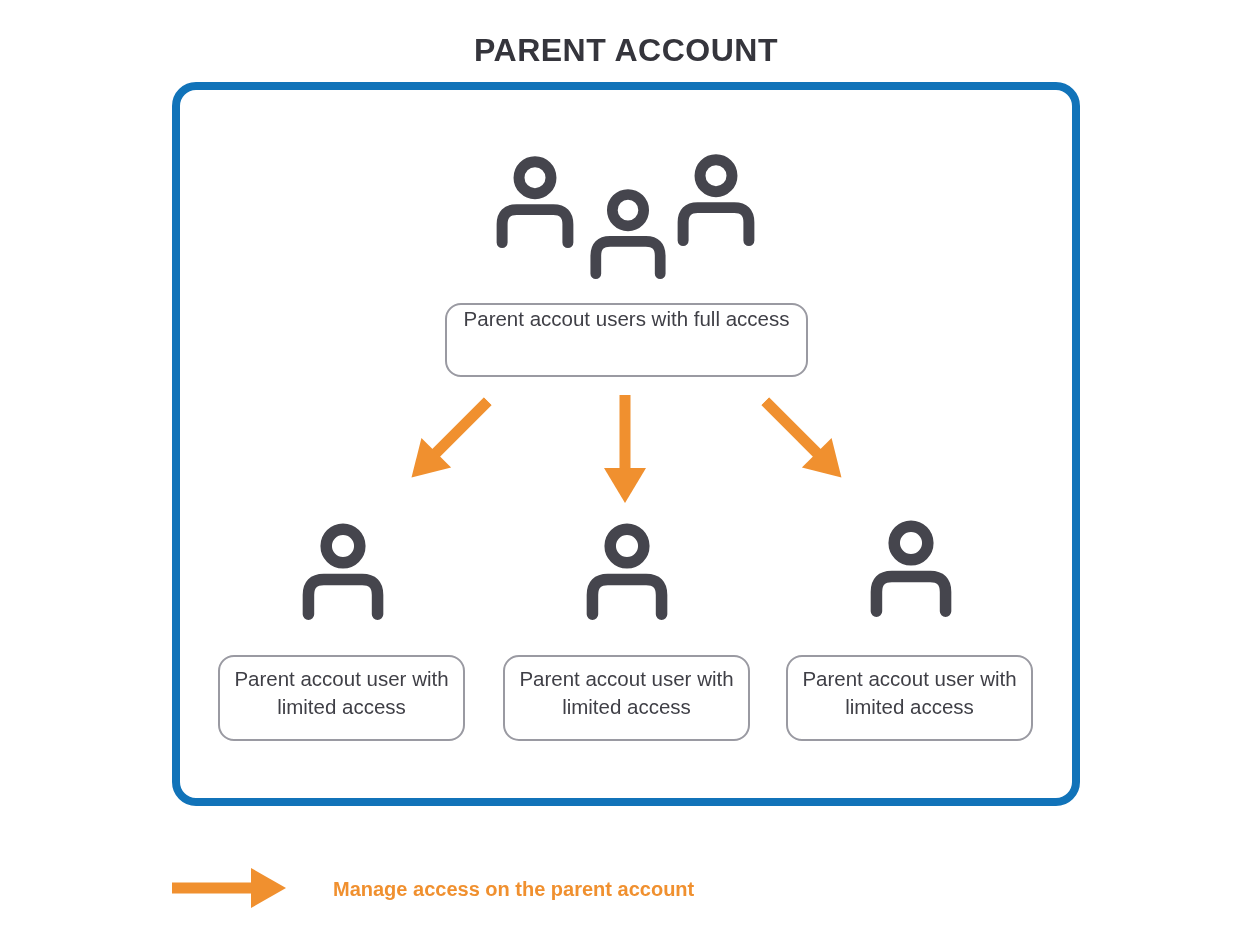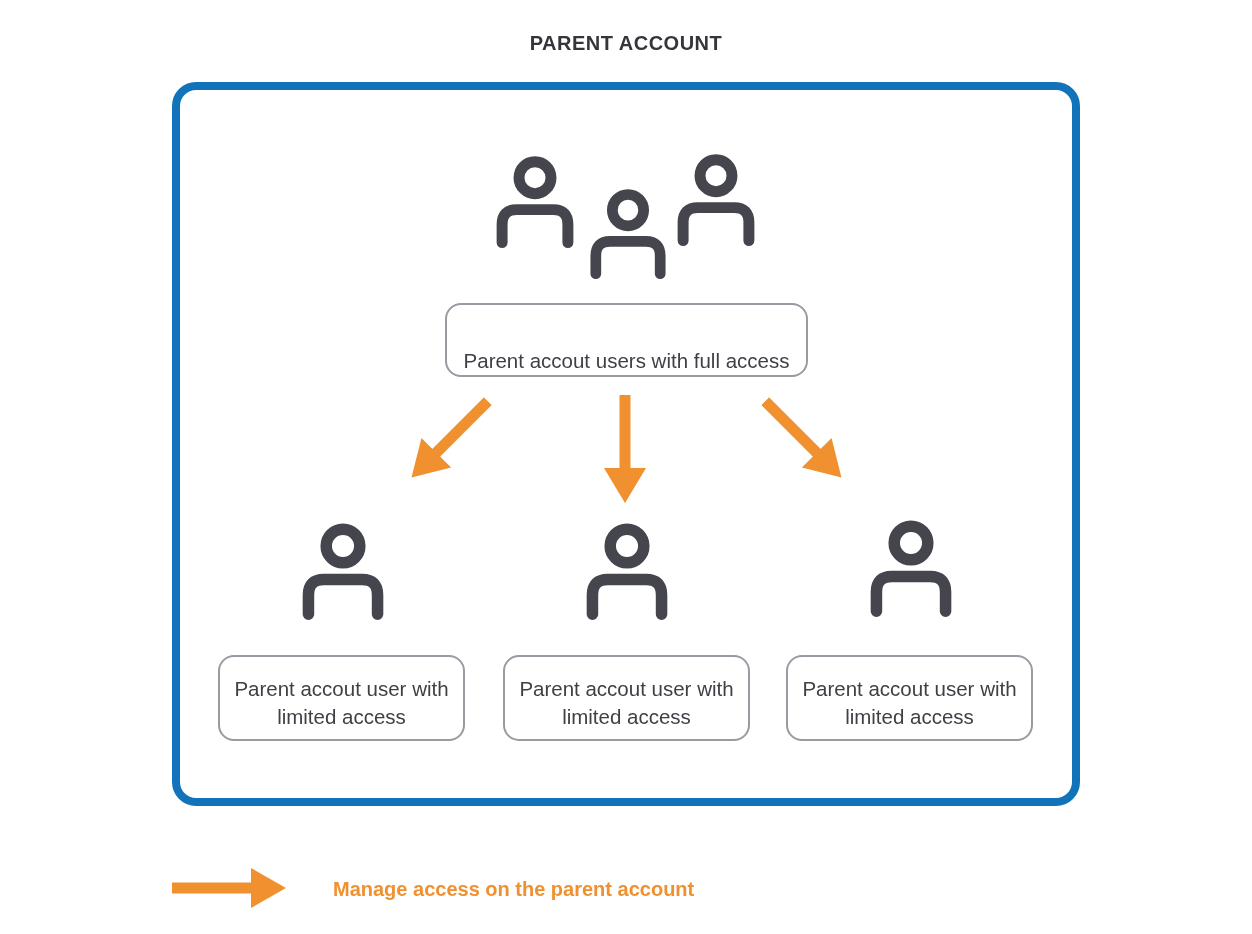--- a/index.html
+++ b/index.html
@@ -3,30 +3,30 @@
 <meta charset="utf-8">
 <style>
   html,body{margin:0;padding:0;background:#ffffff;}
   .page{
     position:relative;width:1252px;height:934px;background:#ffffff;overflow:hidden;
     font-family:"Liberation Sans",sans-serif;color:var(--text,#3f3f46);
   }
   .abs{position:absolute;}
   .diagram-title{
     left:172px;top:32px;width:908px;text-align:center;
-    font-size:20px;font-weight:bold;letter-spacing:0.5px;color:#35353c;
+    font-size:32px;font-weight:bold;letter-spacing:0.5px;color:#35353c;
   }
   .parent-box{
     left:172px;top:82px;width:908px;height:724px;box-sizing:border-box;
     border:8px solid var(--blue-border,#1173b9);border-radius:24px;background:#ffffff;
   }
   .label-box{
     box-sizing:border-box;background:#ffffff;
     border:2px solid var(--gray-border,#9a9aa2);border-radius:16px;
-    display:flex;align-items:flex-end;justify-content:center;text-align:center;
+    display:flex;align-items:flex-start;justify-content:center;text-align:center;
     font-size:20.5px;line-height:28px;color:var(--text,#3f3f46);
   }
   .full-access-box{left:445px;top:303px;width:363px;height:74px;}
   .limited-box{top:655px;width:247px;height:86px;padding:8px 14px;}
   .limited-box.b0{left:218px;}
   .limited-box.b1{left:503px;}
   .limited-box.b2{left:786px;}
   .person-svg circle,.person-svg path{
     stroke:var(--charcoal,#45454d);stroke-width:12;fill:none;stroke-linecap:round;
   }

